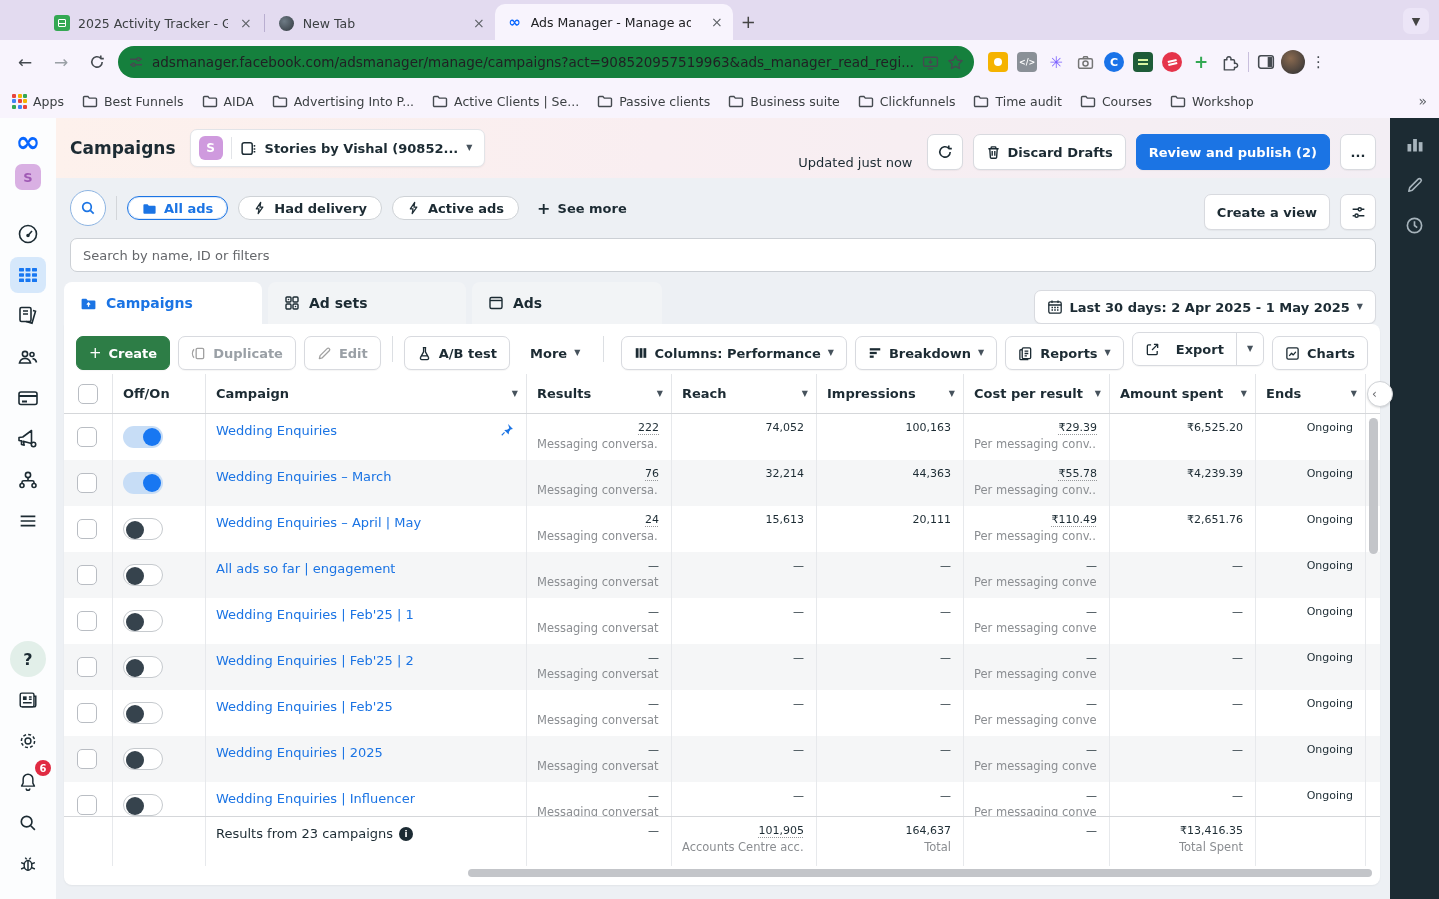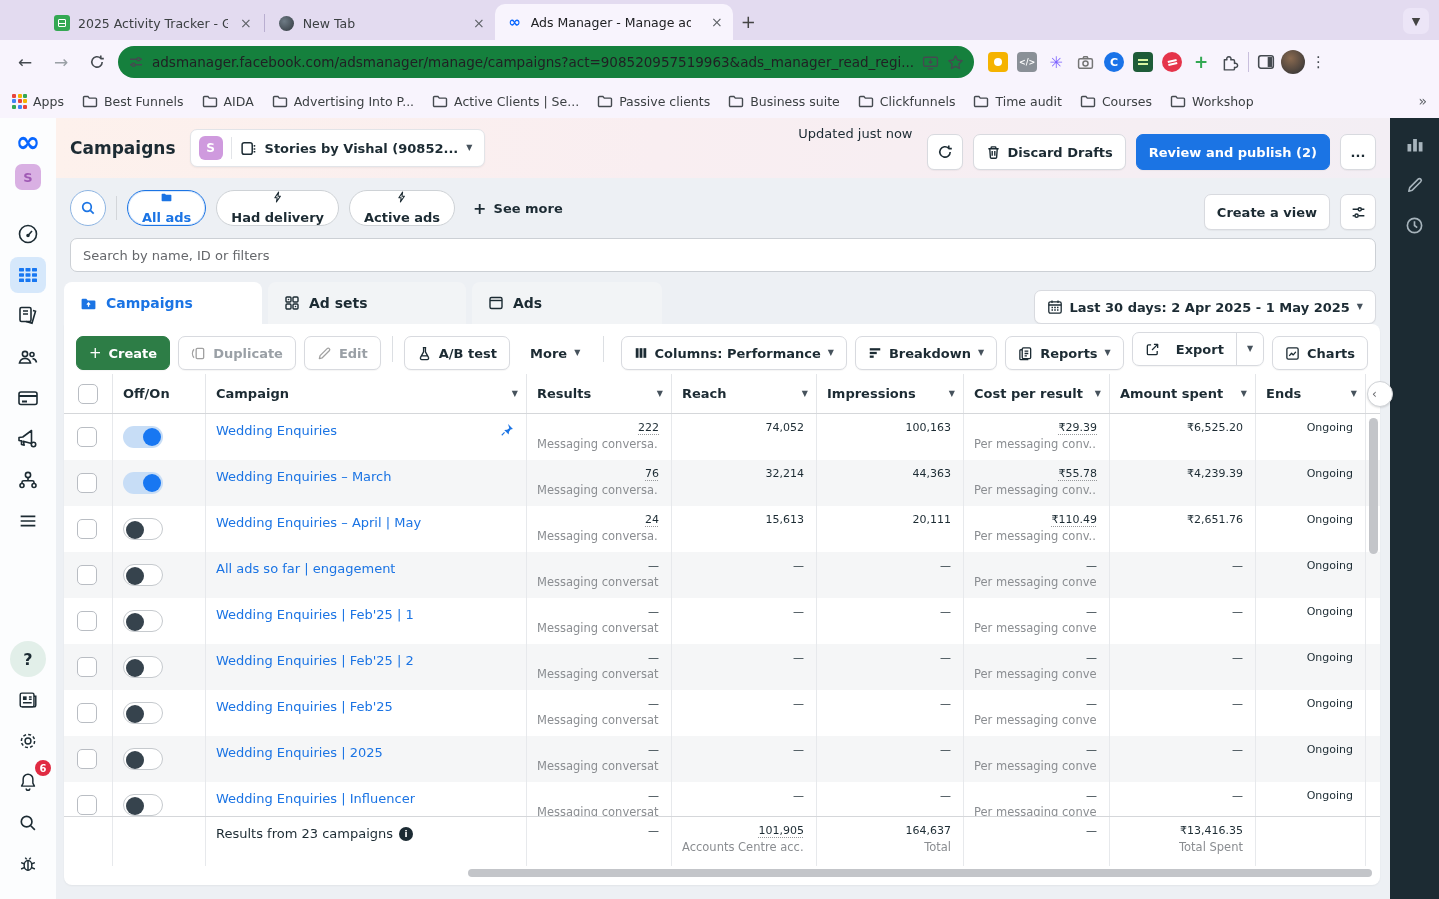--- a/index.html
+++ b/index.html
@@ -66,31 +66,31 @@
   .main{flex:1;min-width:0;background:#edf0f4;display:flex;flex-direction:column;}
 
   
   .appheader{height:60px;background:linear-gradient(90deg,#fdf1ec 0%,#f9eef1 45%,#f3eef4 100%);display:flex;align-items:center;padding:0 14px;gap:14px;flex-shrink:0;}
   .page-title{font-size:17px;font-weight:bold;}
   .acct-pill{height:38px;background:#fff;border:1px solid #e2e4e8;border-radius:7px;display:flex;align-items:center;gap:8px;padding:0 12px 0 8px;box-shadow:0 1px 2px rgba(0,0,0,.05);}
   .acct-badge{width:24px;height:24px;border-radius:6px;background:#cf9ade;color:#fff;font-weight:bold;font-size:12px;display:flex;align-items:center;justify-content:center;}
   .acct-sep{width:1px;height:22px;background:#e2e4e8;}
   .acct-name{font-weight:600;font-size:13px;}
   .caret{font-size:8px;color:#46525c;line-height:1;}
-  .hd-right{margin-left:auto;display:flex;align-items:flex-start;gap:10px;}
+  .hd-right{margin-left:auto;display:flex;align-items:flex-end;gap:10px;}
   .updated{font-size:13px;color:#1c2b33;margin-right:4px;}
   .btn{height:36px;display:inline-flex;align-items:center;justify-content:center;gap:7px;background:#fff;border:1px solid #d8dadf;border-radius:7px;padding:0 12px;font-weight:600;font-size:13px;color:#1c2b33;box-shadow:0 1px 1px rgba(0,0,0,.04);white-space:nowrap;margin-top:8px;}
   .btn.icon-only{width:36px;padding:0;}
   .btn.primary{background:#1b74e4;border-color:#1b74e4;color:#fff;}
 
   
   .filterrow{height:44px;margin-top:8px;display:flex;align-items:center;padding:0 14px;gap:10px;flex-shrink:0;}
   .search-circle{width:36px;height:36px;border-radius:50%;background:#fff;border:1px solid #8db4e2;color:#1b74e4;display:flex;align-items:center;justify-content:center;}
   .v-div{width:1px;height:24px;background:#d3d6da;}
-  .pill{height:36px;border-radius:18px;background:#fff;border:1px solid #ced2d6;display:inline-flex;align-items:center;gap:7px;padding:0 14px;font-weight:600;font-size:13px;color:#1c2b33;flex-direction:column;}
+  .pill{height:24px;border-radius:18px;background:#fff;border:1px solid #ced2d6;display:inline-flex;align-items:center;gap:7px;padding:0 14px;font-weight:600;font-size:13px;color:#1c2b33;}
   .pill.sel{border:1.5px solid #1b74e4;color:#1b74e4;box-shadow:0 0 0 1px #dbe9fb inset;}
   .seemore{display:inline-flex;align-items:center;gap:7px;font-weight:600;margin-left:8px;color:#1c2b33;}
   .fr-right{margin-left:auto;display:flex;align-items:center;gap:10px;}
 
   
   .searchrow{margin-top:8px;padding:0 14px;flex-shrink:0;}
   .search-input{width:100%;height:34px;border:1px solid #ccd0d5;border-radius:7px;background:#fff;padding:0 12px;font-size:13px;color:#1c2b33;font-family:inherit;outline:none;}
   .search-input::placeholder{color:#65676b;}
 
   

